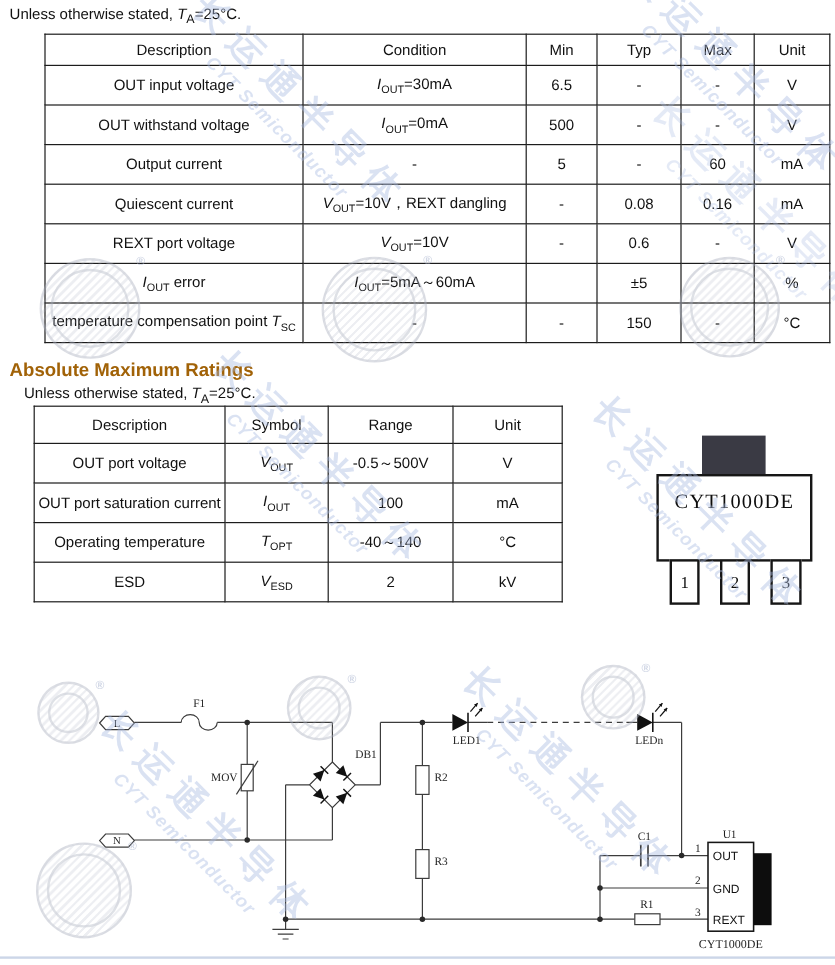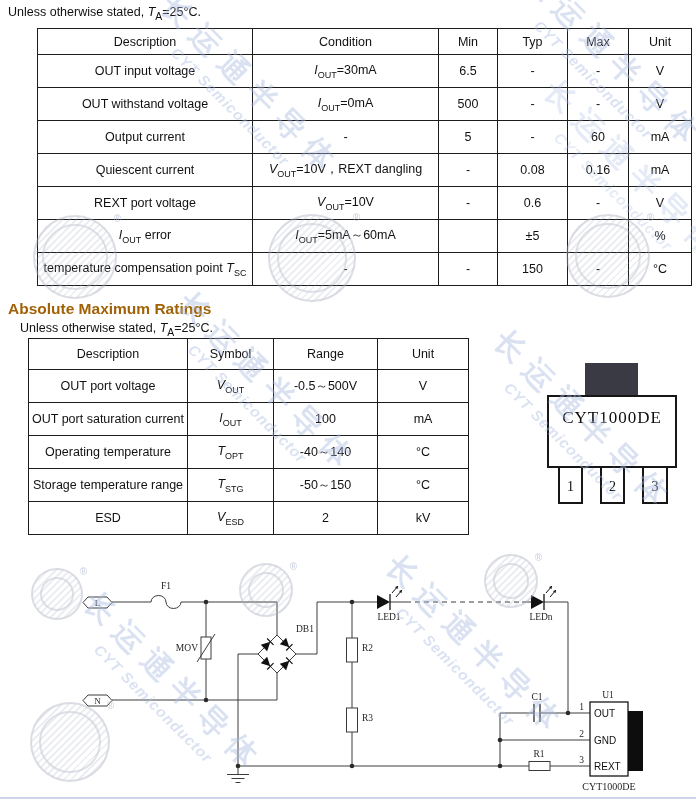--- a/index.html
+++ b/index.html
@@ -173,26 +173,20 @@
           <td>100</td>
           <td>mA</td>
         </tr>
         <tr>
           <td>Operating temperature</td>
           <td><i>T</i><sub>OPT</sub></td>
           <td>-40～140</td>
           <td>°C</td>
         </tr>
         <tr>
-          <td>Storage temperature range</td>
-          <td><i>T</i><sub>STG</sub></td>
-          <td>-50～150</td>
-          <td>°C</td>
-        </tr>
-        <tr>
           <td>ESD</td>
           <td><i>V</i><sub>ESD</sub></td>
           <td>2</td>
           <td>kV</td>
         </tr>
       </tbody>
   </table>
 
   <div class="pin-tab"></div>
   <div class="pin-body">

